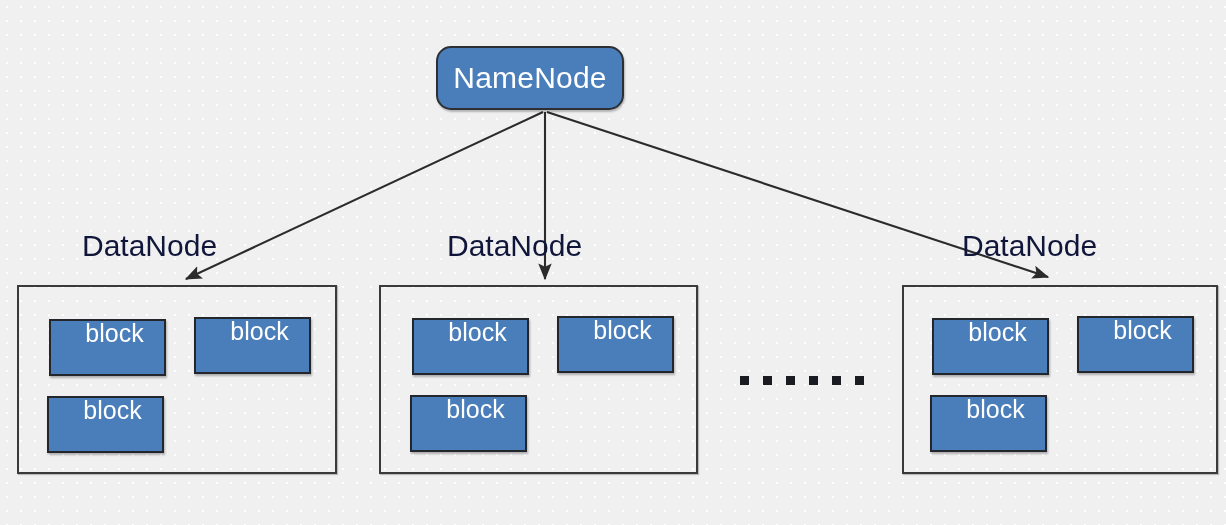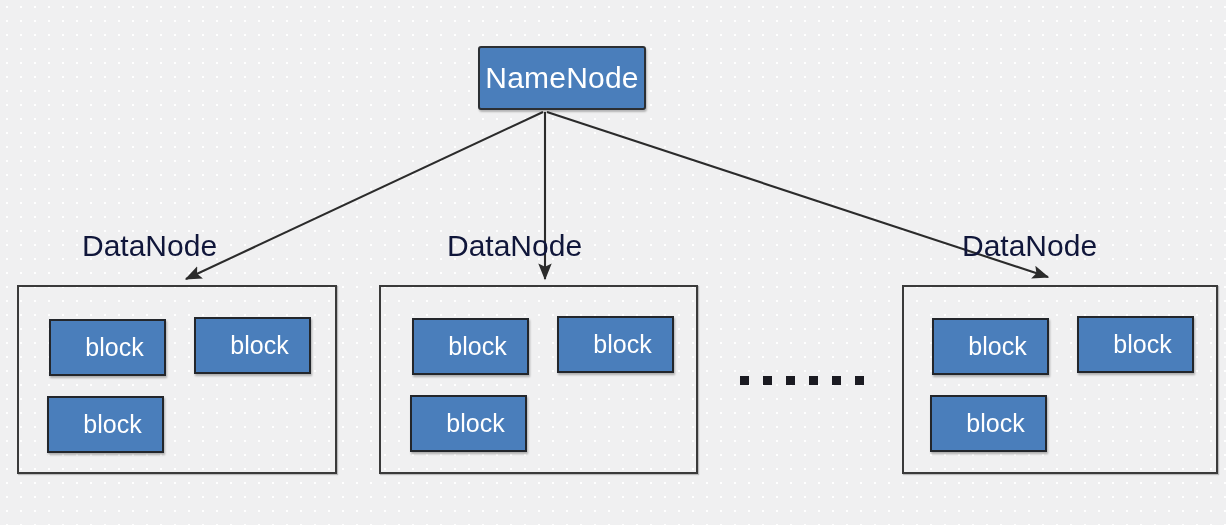--- a/index.html
+++ b/index.html
@@ -30,28 +30,28 @@
     left: 0;
     top: 0;
     width: 1226px;
     height: 525px;
     pointer-events: none;
   }
 
   
   .namenode {
     position: absolute;
-    left: 478px;
+    left: 436px;
     top: 46px;
-    width: 168px;
+    width: 188px;
     height: 64px;
     box-sizing: border-box;
     background: #4a7ebb;
     border: 2px solid #2c2f33;
-    border-radius: 3px;
+    border-radius: 15px;
     display: flex;
     align-items: center;
     justify-content: center;
     box-shadow: 1px 2px 2px rgba(0,0,0,0.25);
   }
   .namenode .nn-label {
     color: #ffffff;
     font-size: 30px;
     line-height: 1;
     letter-spacing: 0.2px;
@@ -81,21 +81,20 @@
     box-shadow: 1px 1px 1px rgba(0,0,0,0.22);
   }
   .block {
     position: absolute;
     box-sizing: border-box;
     width: 117px;
     height: 57px;
     background: #4a7ebb;
     border: 2px solid #23262b;
     display: flex;
-    align-items: center;
     justify-content: center;
     box-shadow: 1px 2px 2px rgba(0,0,0,0.28);
   }
   .block .blk-label {
     color: #ffffff;
     font-size: 25px;
     line-height: 1;
     white-space: nowrap;
     padding-left: 14px;
   }

